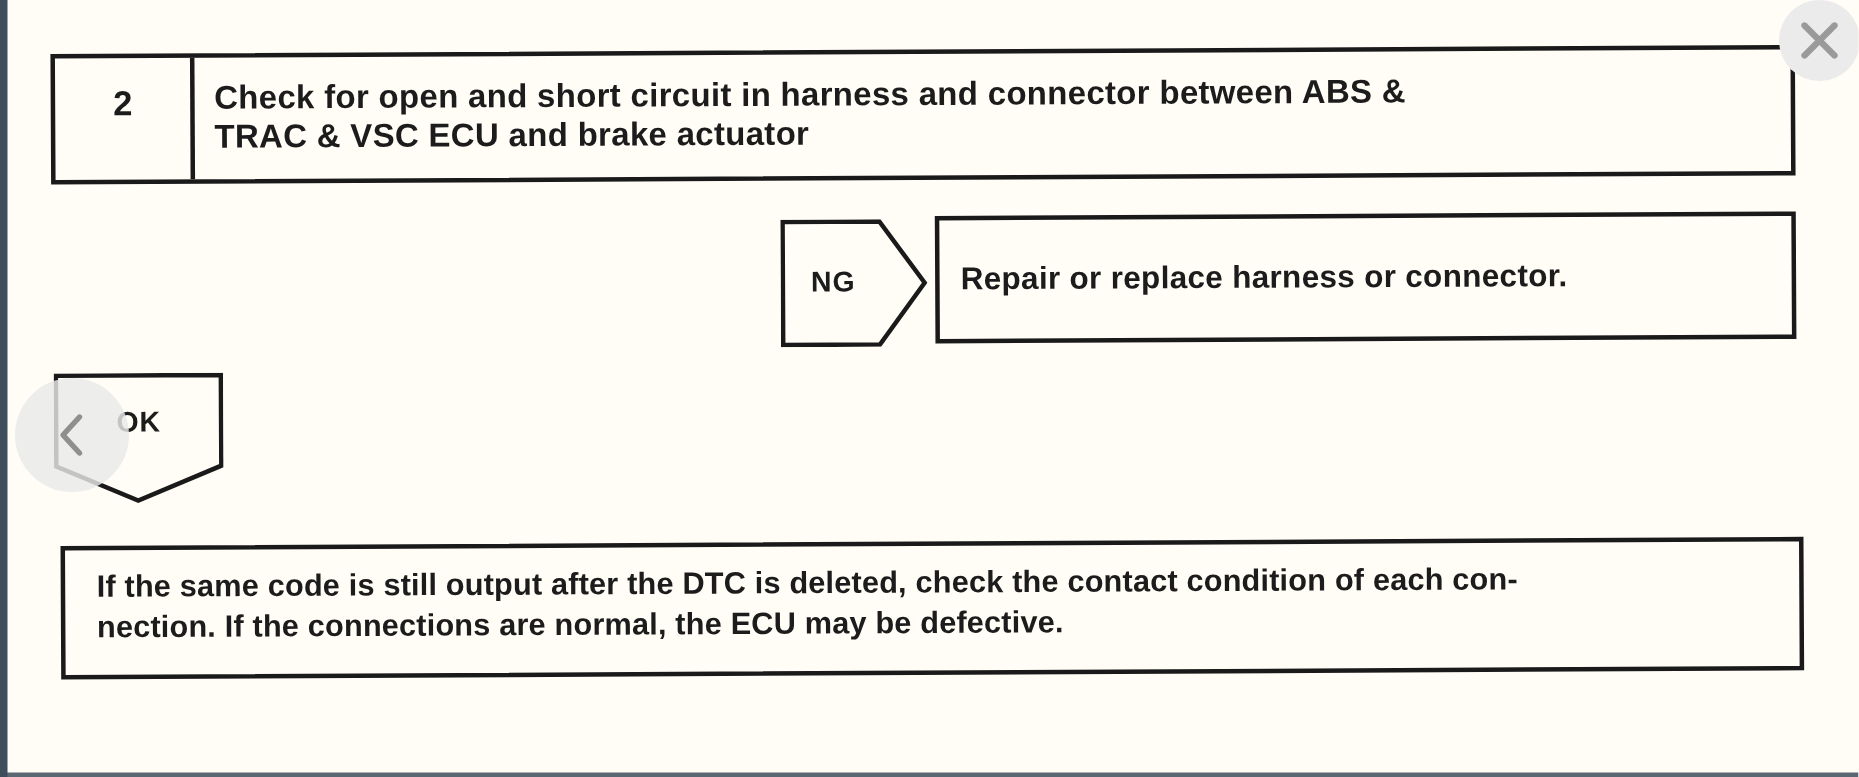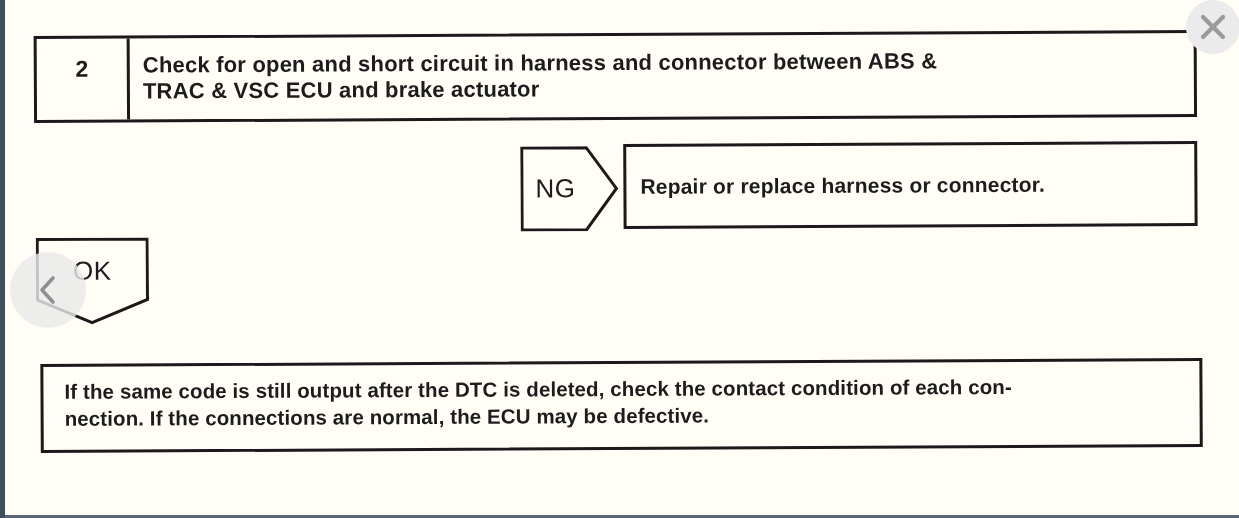--- a/index.html
+++ b/index.html
@@ -51,31 +51,31 @@
     flex: 1; padding: 14px 10px 0 13px;
     font-size: 22px; font-weight: bold; line-height: 26px;
     letter-spacing: .2px; white-space: nowrap;
   }
 
   
   .ng-shape { position: absolute; left: 521px; top: 149px; width: 98px; height: 85px; }
   .ng-shape svg { position: absolute; inset: 0; }
   .shape-label {
     position: absolute; inset: 0; display: flex; align-items: center; justify-content: center;
-    font-size: 26px; font-weight: normal; letter-spacing: .5px;
+    font-size: 19px; font-weight: bold; letter-spacing: .5px;
   }
   .ng-shape .shape-label { padding-right: 28px; box-sizing: border-box; }
   .ng-box {
     left: 624px; top: 147px; width: 574px; height: 85px;
     display: flex; align-items: center; padding-left: 14px;
     font-size: 21px; font-weight: bold; letter-spacing: .2px; white-space: nowrap;
   }
 
   
-  .ok-shape { position: absolute; left: 36px; top: 238px; width: 113px; height: 87px; }
+  .ok-shape { position: absolute; left: 36px; top: 249px; width: 113px; height: 87px; }
   .ok-shape svg { position: absolute; inset: 0; }
   .ok-shape .shape-label { padding-bottom: 20px; box-sizing: border-box; }
 
   
   .note-box {
     left: 40px; top: 364px; width: 1162px; height: 89px;
     padding: 12px 10px 0 21px;
     font-size: 20.5px; font-weight: bold; line-height: 26.5px;
     letter-spacing: .1px; white-space: nowrap;
   }

